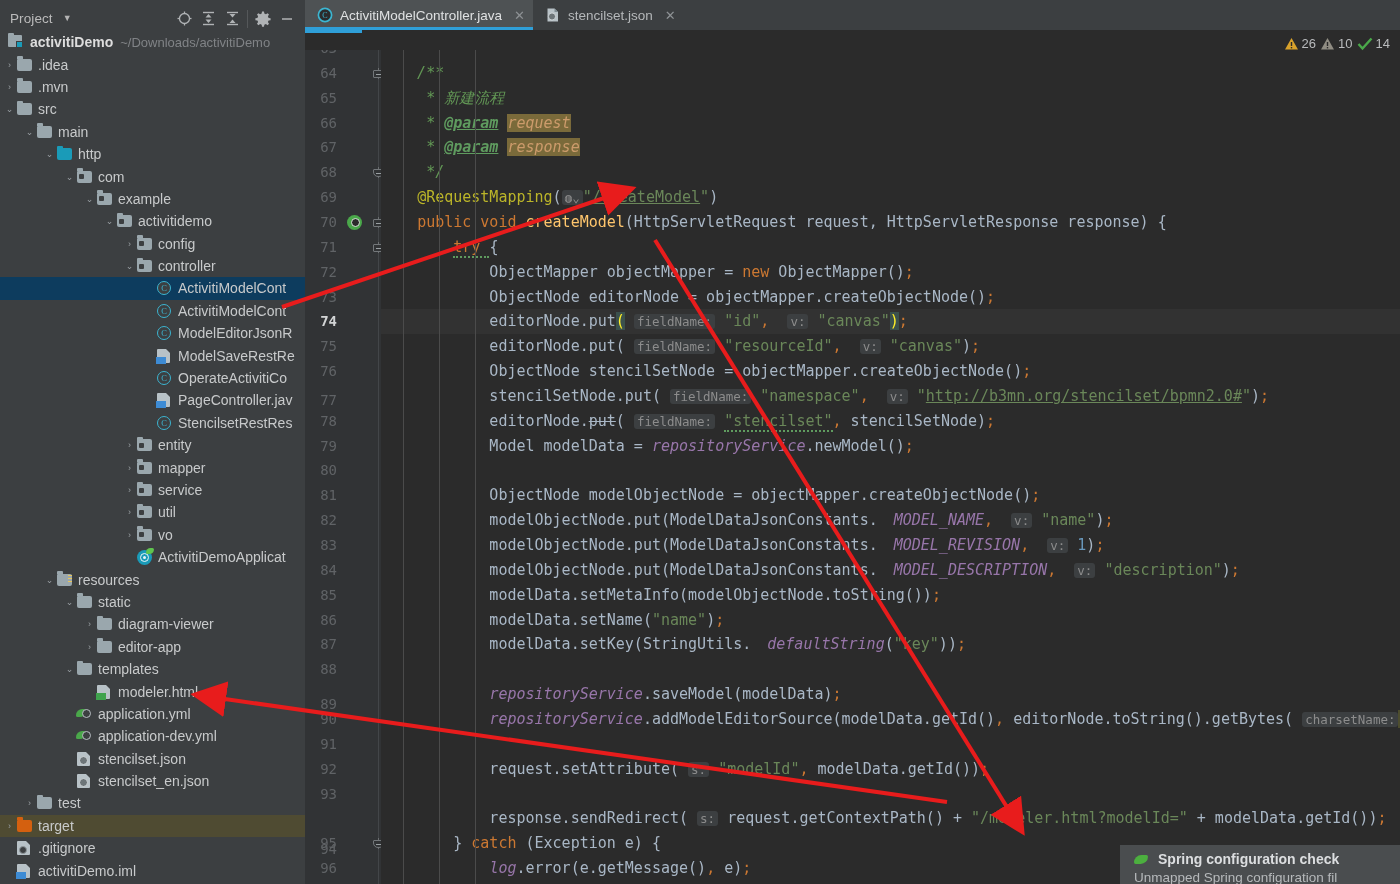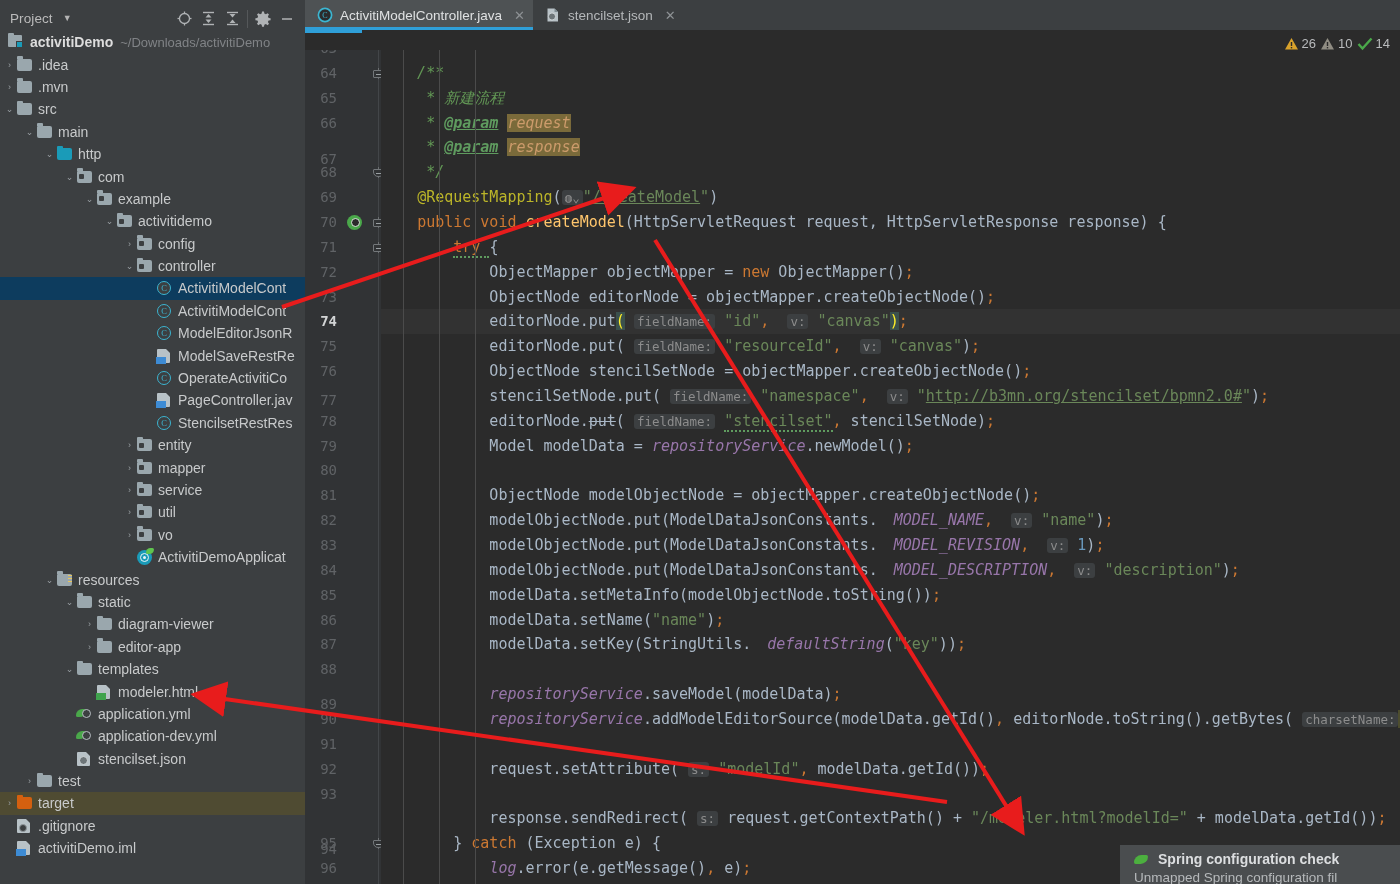--- a/index.html
+++ b/index.html
@@ -472,20 +472,29 @@
           </div>
           <div class="row" style="padding-left: 63px;">
             <span class="arrow empty">·</span>
             <span class="ico">
               <span class="json-ico">
                 <span class="c"></span>
               </span>
             </span>
             <span class="lbl">stencilset.json</span>
           </div>
+          <div class="row" style="padding-left: 63px;">
+            <span class="arrow empty">·</span>
+            <span class="ico">
+              <span class="json-ico">
+                <span class="c"></span>
+              </span>
+            </span>
+            <span class="lbl">stencilset_en.json</span>
+          </div>
           <div class="row" style="padding-left: 23px;">
             <span class="arrow">›</span>
             <span class="ico">
               <span class="f-fold"></span>
             </span>
             <span class="lbl">test</span>
           </div>
           <div class="row target-hl" style="padding-left: 3px;">
             <span class="arrow">›</span>
             <span class="ico">
@@ -575,21 +584,21 @@
         <div class="gutter-line"></div>
         <div id="gutter-inner">
             <div class="gnum" style="top: -14px; line-height: 24.85px;">63</div>
             <div class="gnum" style="top: 10.85px; line-height: 24.85px;">64</div>
             <div class="fold" style="top: 17.85px;">
               <span class="stem"></span>
               <span class="box"></span>
             </div>
             <div class="gnum" style="top: 35.7px; line-height: 24.85px;">65</div>
             <div class="gnum" style="top: 60.55px; line-height: 24.85px;">66</div>
-            <div class="gnum" style="top: 85.4px; line-height: 24.85px; margin-top: 12px;">67</div>
+            <div class="gnum" style="top: 85.4px; line-height: 24.85px;">67</div>
             <div class="gnum" style="top: 110.25px; line-height: 24.85px;">68</div>
             <div class="fold tip" style="top: 117.25px;">
               <span class="stem"></span>
               <span class="box"></span>
             </div>
             <div class="gnum" style="top: 135.1px; line-height: 24.85px;">69</div>
             <div class="gnum" style="top: 159.95px; line-height: 24.85px;">70</div>
             <div class="fold" style="top: 166.95px;">
               <span class="stem"></span>
               <span class="box"></span>

